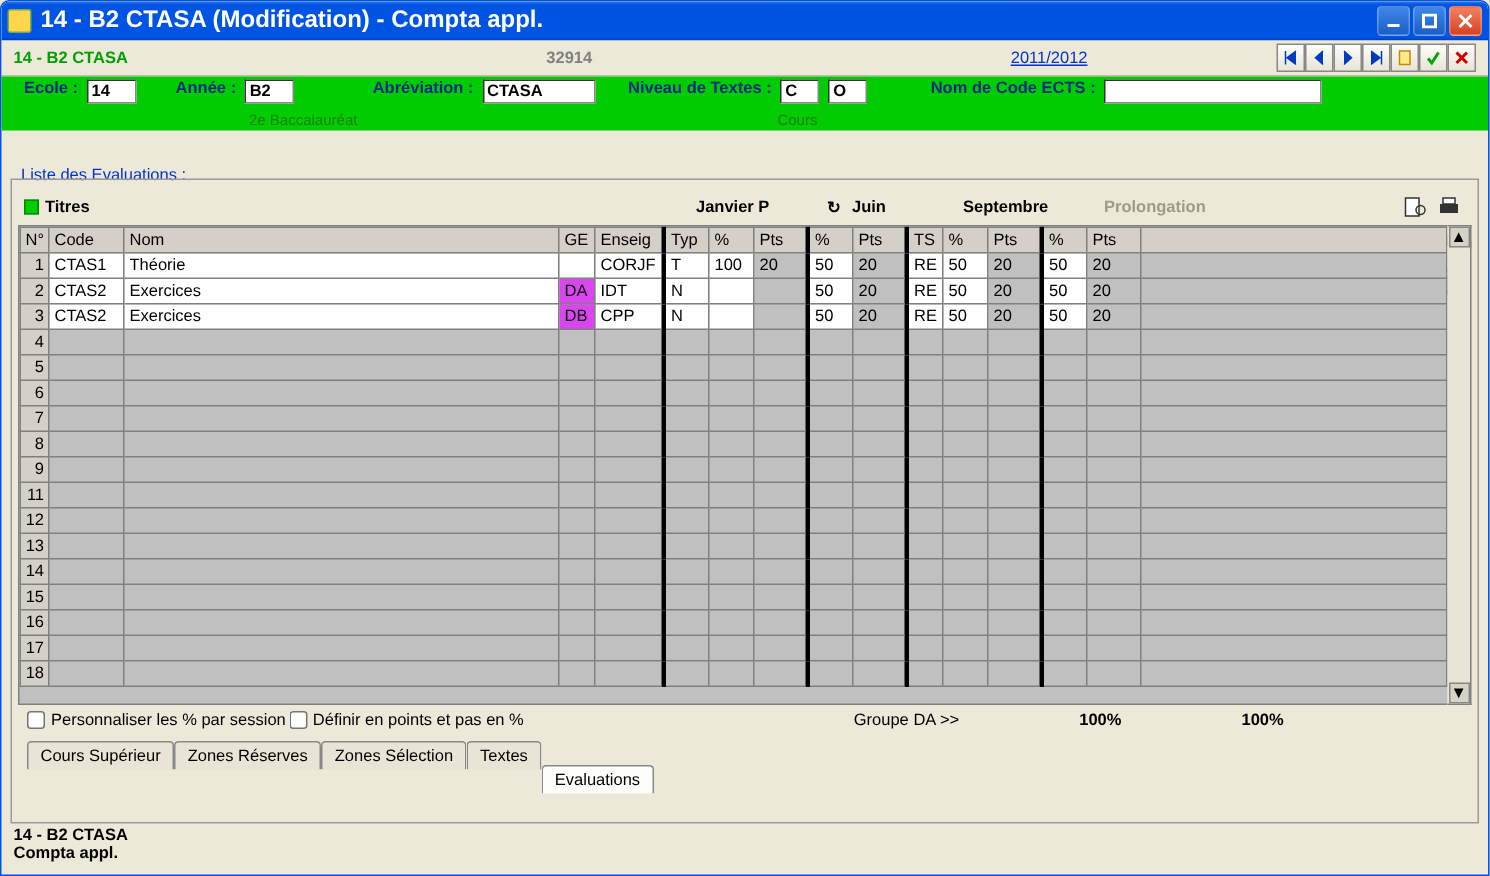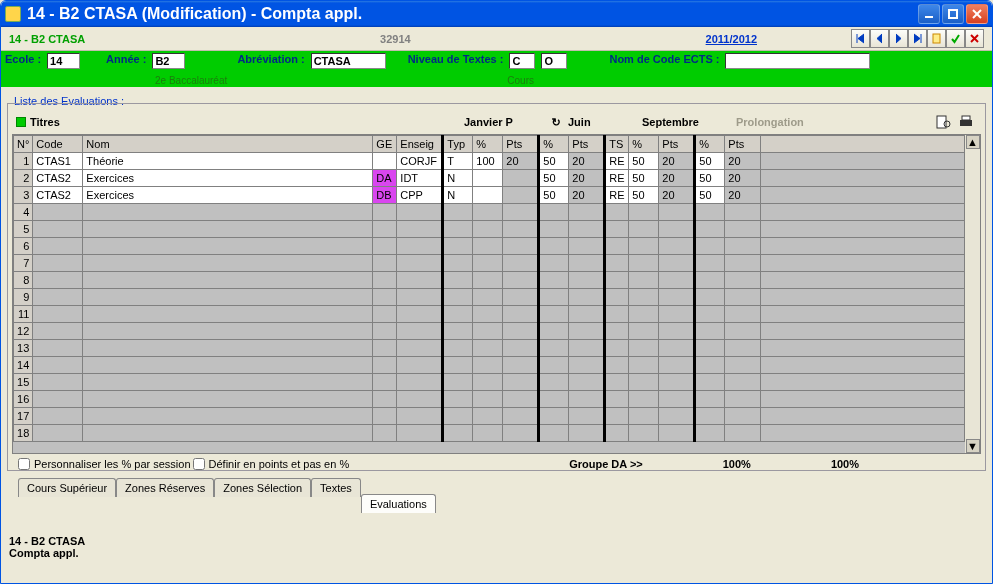--- a/index.html
+++ b/index.html
@@ -39,52 +39,52 @@
   .winbtn.close { background: linear-gradient(to bottom,#f08060,#d94020); }
   .winbtn svg { width:10px; height:10px; stroke:#fff; stroke-width:2; fill:none; }
 
   
   .header-row {
     display:flex; align-items:center; height:24px; padding:0 8px; gap:6px;
     background:#ece9d8; border-bottom:1px solid #c0bdac;
   }
   .header-row .hdr-left { color:#00a000; font-weight:bold; flex:0 0 auto; }
   .header-row .hdr-mid { flex:1; text-align:center; color:#808080; font-weight:bold; }
-  .header-row .hdr-year { color:#0033cc; text-decoration:underline; font-weight:bold; margin-right:88px; }
+  .header-row .hdr-year { color:#0033cc; text-decoration:underline; font-weight:normal; margin-right:120px; }
   .header-row .nav-icons { display:flex; gap:0; }
   .nav-icons .navbtn {
     width:19px; height:19px; border:1px solid #888; background:linear-gradient(#fdfdfa,#e8e5d6);
     display:flex; align-items:center; justify-content:center; cursor:pointer;
   }
   .nav-icons .navbtn svg { width:11px; height:11px; }
   .nav-icons .check svg { stroke:#0a0; }
   .nav-icons .cancel svg { stroke:#c00; }
 
   
   .greenbar {
-    background:#00cc00; height:36px; padding:2px 8px 0 4px;
+    background:#00cc00; height:36px; padding:2px 8px 0 15px;
     display:flex; flex-wrap:wrap; align-items:flex-start; gap:6px;
     color:#003; font-weight:bold;
   }
   .greenbar label { color:#002a85; }
   .greenbar input {
     font: inherit; padding:1px 2px; border:1px inset #888; background:#fff;
   }
   .greenbar .sub { width:100%; color:#1b7e0d; font-weight:normal; margin-top:-2px; font-size:10px; display:flex; }
   .greenbar .sub span:first-child { margin-left:150px; }
   .greenbar .sub span:last-child { margin-left:280px; }
 
   
   .listbox {
-    margin:4px 6px 0 6px;
+    margin:20px 6px 0 6px;
     position:relative;
     height:438px;
   }
   .fs-label { color:#0033cc; font-size:11px; position:relative; top:4px; left:4px; background:#ece9d8; padding:0 3px; }
-  .fs-border { border:1px solid #9b98a0; border-top:1px solid #9b98a0; padding:8px 4px 4px 4px; height:368px; position:relative; }
+  .fs-border { border:1px solid #9b98a0; border-top:1px solid #9b98a0; padding:8px 4px 4px 4px; height:430px; position:relative; }
 
   .period-row {
     display:flex; align-items:center; font-weight:bold; padding:2px 0 4px 4px; gap:4px;
   }
   .period-row .sq { width:10px; height:10px; background:#00cc00; border:1px solid #080; }
   .period-row .titres { width:430px; }
   .period-row .period { display:inline-block; }
   .period-row .refresh { width:16px; text-align:center; }
   .period-row .disabled { color:#9e9b8a; }
   .period-row .right-icons { margin-left:auto; display:flex; gap:4px; padding-right:6px; }
@@ -121,21 +121,21 @@
   .scrollbar {
     width:16px; background:#e8e5d6; border:1px solid #808080; border-left:none;
     display:flex; flex-direction:column; align-items:center;
   }
   .scrollbar .arrow { width:14px; height:14px; background:#d7d3c4; border:1px solid #888; display:flex; align-items:center; justify-content:center; cursor:pointer; }
   .scrollbar .track { flex:1; }
 
   .below-grid { display:flex; align-items:center; padding:4px 6px; gap:20px; }
   .below-grid .checks { display:flex; flex-direction:row; gap:2px; }
   .below-grid .checks label { display:flex; align-items:center; gap:4px; }
-  .below-grid .grp { font-weight:bold; margin-left:200px;text-align:center; }
+  .below-grid .grp { font-weight:normal; margin-left:200px;text-align:center; }
   .below-grid .pct { font-weight:bold; margin-left:60px; }
 
   .tabbar { display:flex; gap:0; padding:4px 6px 0 6px; }
   .tabbar .tab {
     padding:3px 8px; background:#e8e5d6; border:1px solid #888; border-bottom:none;
     border-radius:3px 3px 0 0; cursor:pointer;
   }
   .tabbar .tab.active { background:#fdfdfa; position:relative; top:16px; }
 
   .footer { padding:6px 8px; font-weight:bold; }

